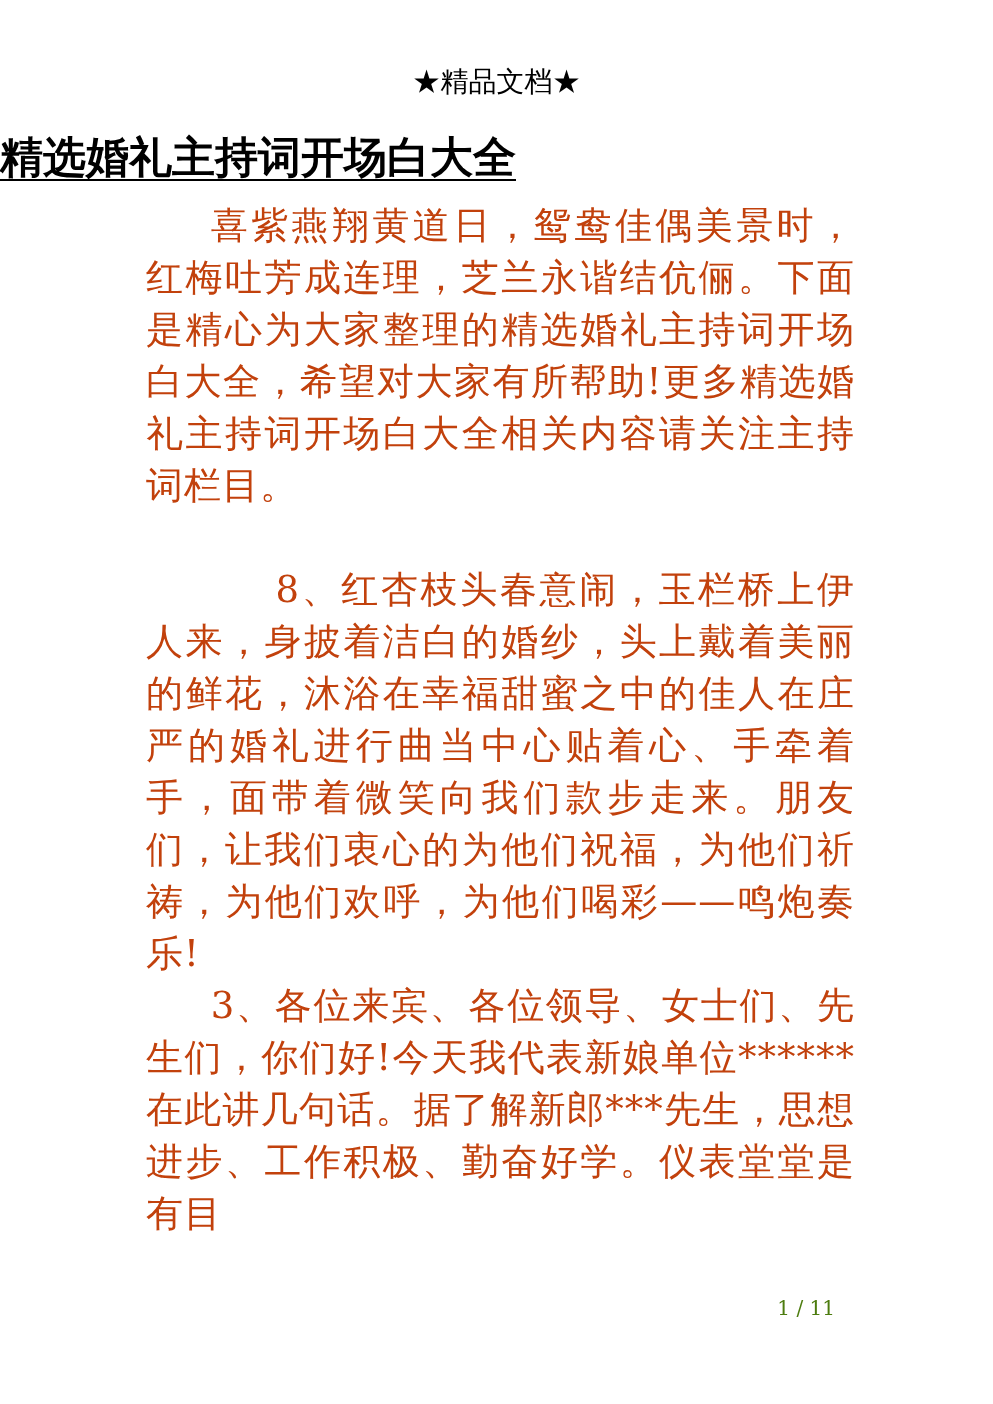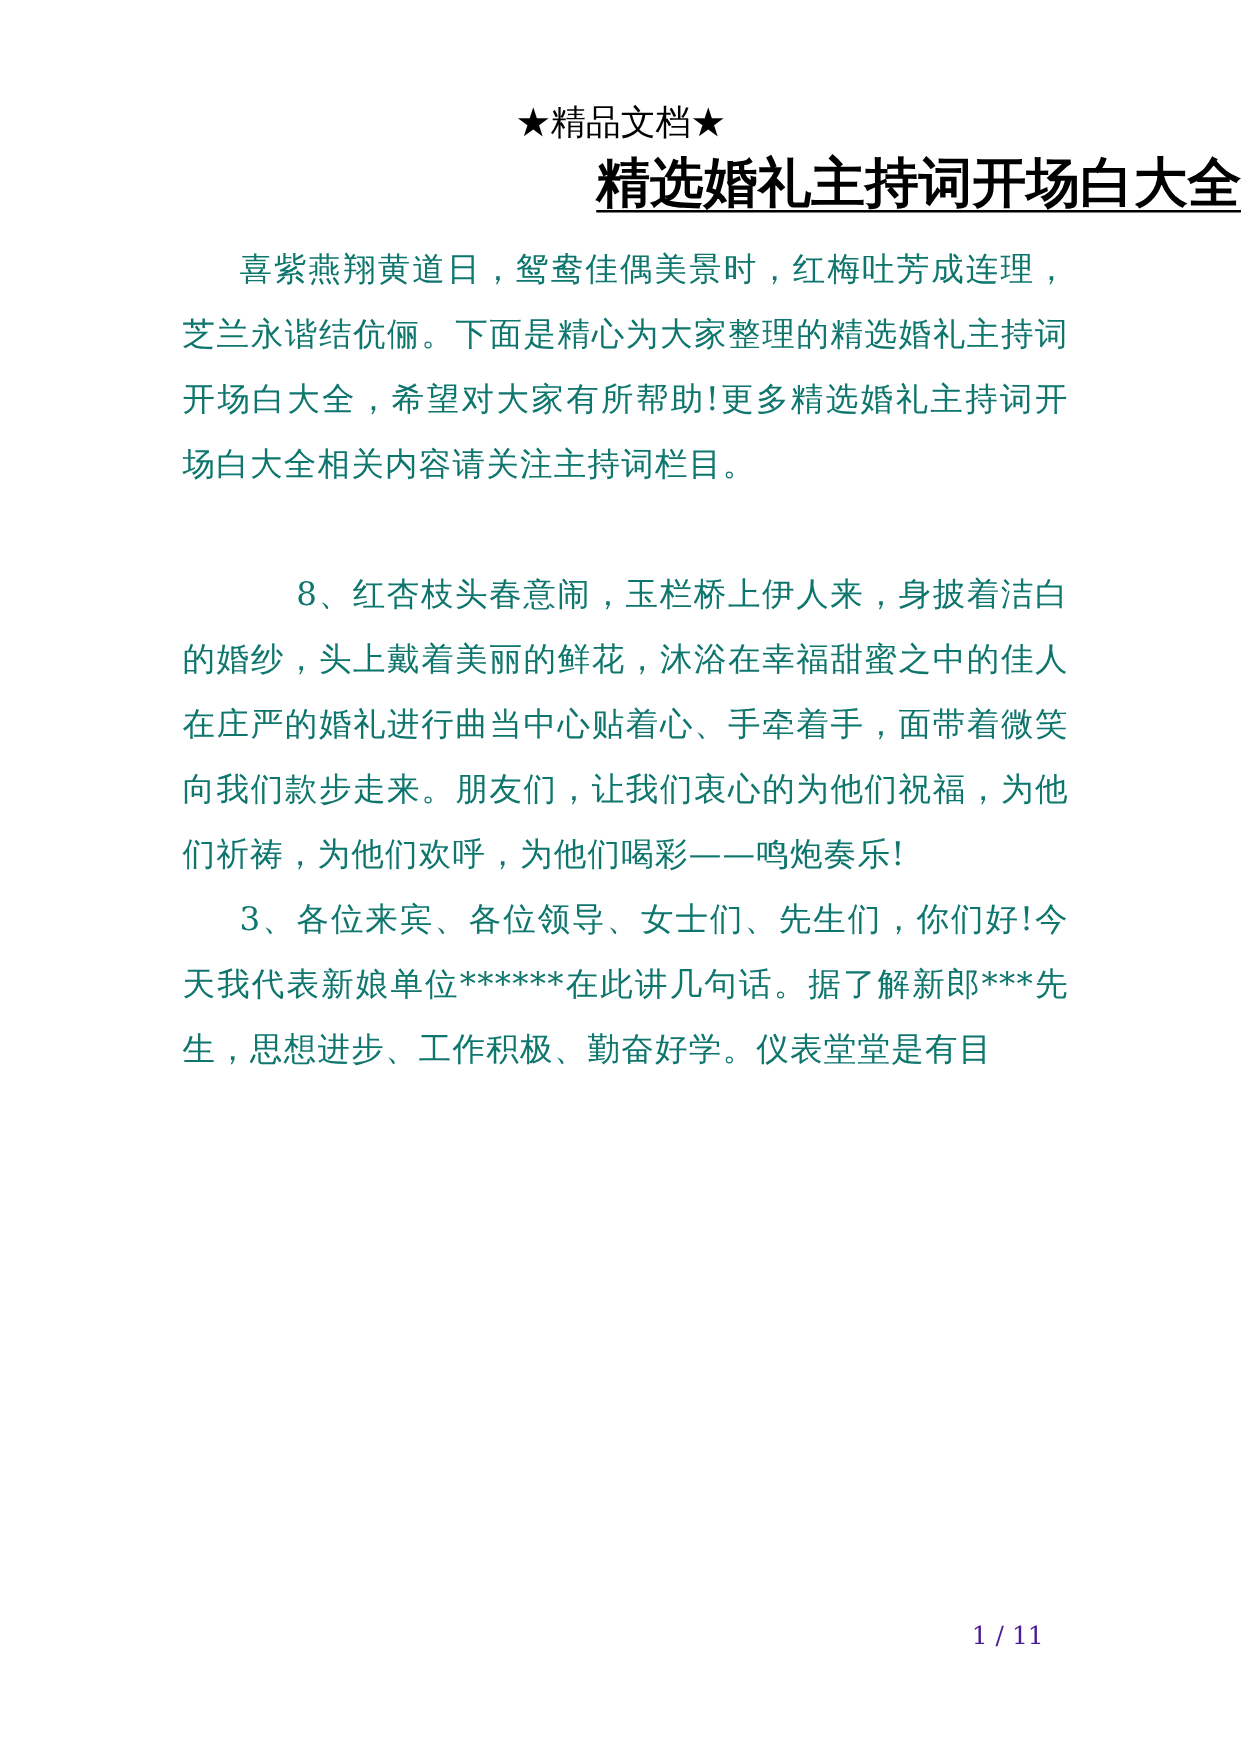--- a/index.html
+++ b/index.html
@@ -11,63 +11,63 @@
     position: relative;
     width: 993px;
     height: 1404px;
     margin: 0 auto;
     background: #ffffff;
     overflow: hidden;
     font-family: "DejaVu Serif", "Liberation Serif", serif;
     color: #111111;
   }
   .header-mark {
-    padding-top: 80px;
+    padding-top: 64px;
     text-align: center;
     font-size: 28px;
     line-height: 36px;
     color: #000000;
   }
   .doc-title {
-    margin-top: 6px;
-    text-align: right;
+    margin-top: 32px;
+    text-align: left;
     font-size: 43px;
     line-height: 50px;
     font-weight: 700;
     color: #000000;
   }
   .doc-title .underline {
     text-decoration: underline;
     text-decoration-thickness: 2px;
     text-underline-offset: 7px;
   }
   .content {
     margin: 18px 138px 0 146px; 
     text-align: justify;
     text-justify: inter-ideograph;
   }
   .content p {
     margin: 0;
-    font-size: 26px;
+    font-size: 37px;
     line-height: 52px;
     letter-spacing: 1px;
-    color: #0f766e;
+    color: #c2410c;
   }
   .content p.indent-2 { text-indent: 1.75em; }
   .content p.indent-35 { text-indent: 3.5em; }
   .blank-line {
     height: 52px;
   }
   .page-number {
     position: absolute;
     top: 1296px;
     right: 158px;
     font-size: 20px;
     line-height: 24px;
-    color: #4c1d95;
+    color: #4d7c0f;
     font-family: "DejaVu Serif", "Liberation Serif", serif;
   }
 </style>
 </head>
 <body>
 
 <div class="sheet">
 
   <div class="header-mark">★精品文档★</div>
 

